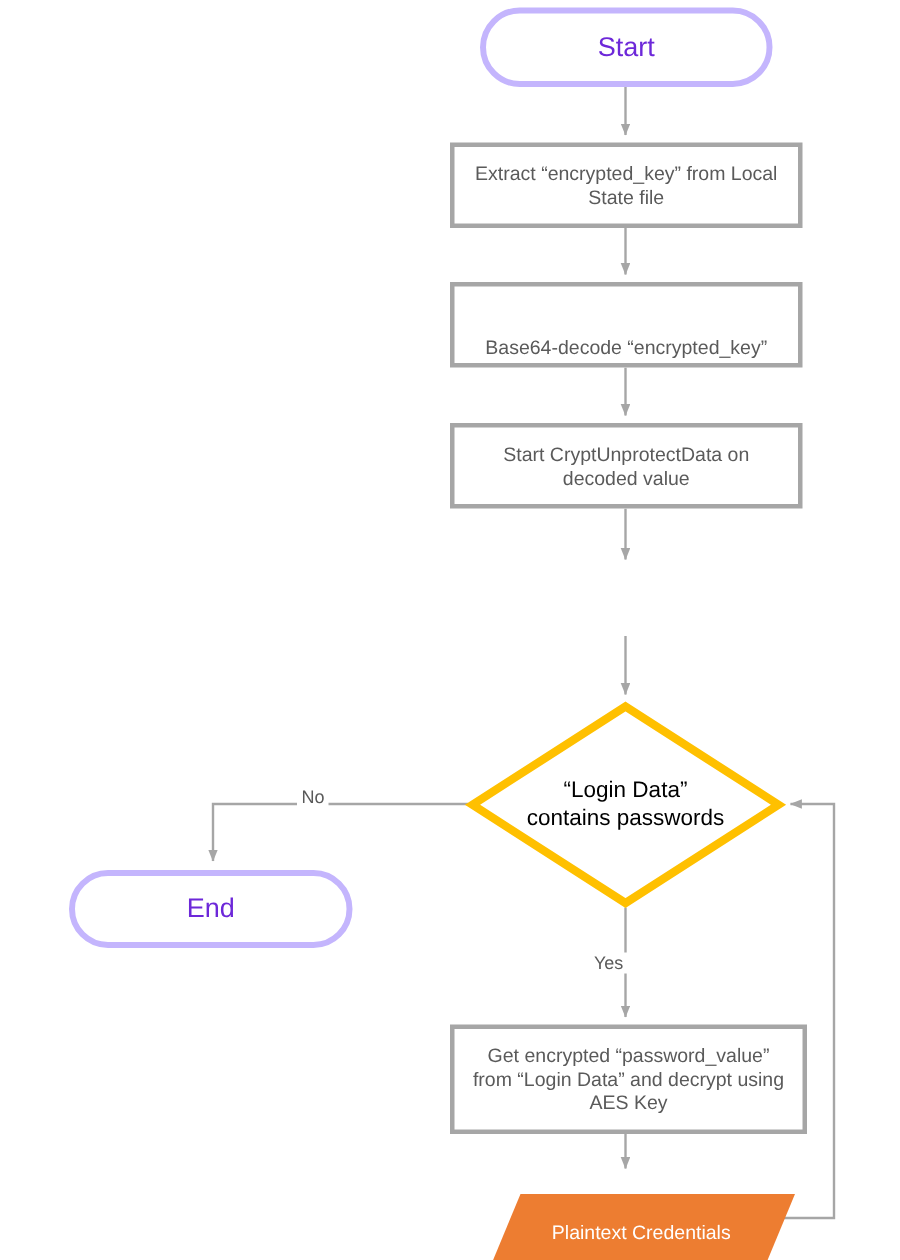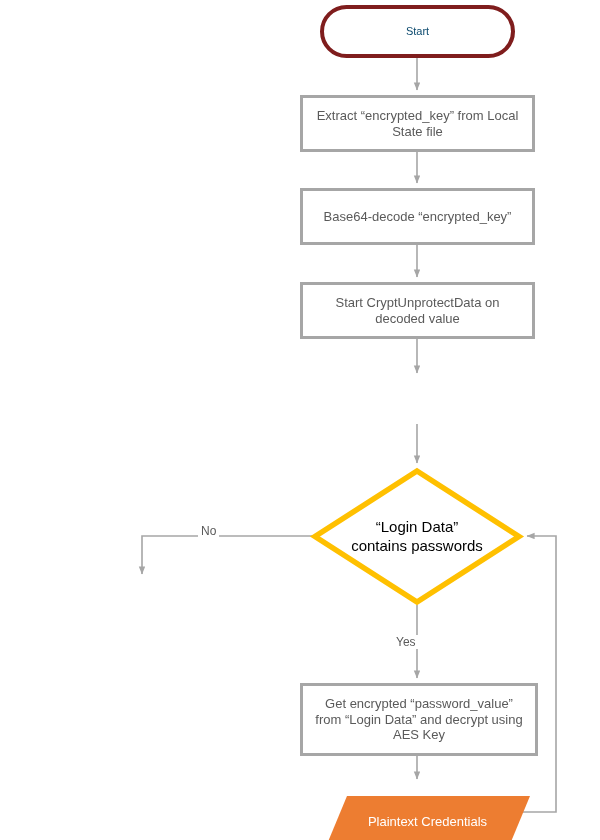--- a/index.html
+++ b/index.html
@@ -22,24 +22,24 @@
     box-sizing: border-box;
     display: flex;
     align-items: center;
     justify-content: center;
     text-align: center;
     line-height: 1.22;
   }
   
   .terminator {
     background: #ffffff;
-    border: 4px solid #7f1d1d;
+    border: 4px solid #c4b5fd;
     border-radius: 28px;
-    color: #0c4a6e;
-    font-size: 11px;
+    color: #6d28d9;
+    font-size: 18px;
   }
   
   .process {
     background: #ffffff;
     border: 3px solid #a6a6a6;
     color: #5a5a5a;
     font-size: 13px;
     padding: 2px 12px;
   }
   
@@ -144,36 +144,39 @@
   <div class="edge-label" style="left:393px; top:635px;">Yes</div>
 
   <div class="node terminator" style="left:320px; top:5px; width:195px; height:53px;">
     <span>Start</span>
   </div>
 
   <div class="node process" style="left:300px; top:95px; width:235px; height:57px;">
     <span>Extract “encrypted_key” from Local State file</span>
   </div>
 
-  <div class="node process" style="left:300px; top:188px; width:235px; height:57px;">
+  <div class="node process" style="left:300px; top:188px; width:235px; height:57px;align-items:flex-end;">
     <span>Base64-decode “encrypted_key”</span>
   </div>
 
   <div class="node process" style="left:300px; top:282px; width:235px; height:57px;">
     <span>Start CryptUnprotectData on decoded value</span>
   </div>
 
 
   <div class="decision-wrap" style="left:312px; top:468px; width:210px; height:137px;">
     <svg width="210" height="137" viewBox="0 0 210 137">
       <polygon points="105,3 207,68.5 105,134 3,68.5" fill="#ffffff" stroke="#FFC000" stroke-width="5.5" stroke-linejoin="miter"></polygon>
     </svg>
     <div class="decision-label">“Login Data” contains passwords</div>
   </div>
 
+  <div class="node terminator" style="left:46px; top:580px; width:189px; height:52px;">
+    <span>End</span>
+  </div>
 
   <div class="node process" style="left:300px; top:683px; width:238px; height:73px;">
     <span>Get encrypted “password_value” from “Login Data” and decrypt  using AES Key</span>
   </div>
 
   <div class="data-wrap" style="left:325px; top:784px; width:205px; height:53px;margin-top:12px;">
     <svg width="205" height="53" viewBox="0 0 205 53">
       <polygon points="22,0 205,0 183,53 0,53" fill="#ED7D31"></polygon>
     </svg>
     <div class="data-label">Plaintext Credentials</div>

